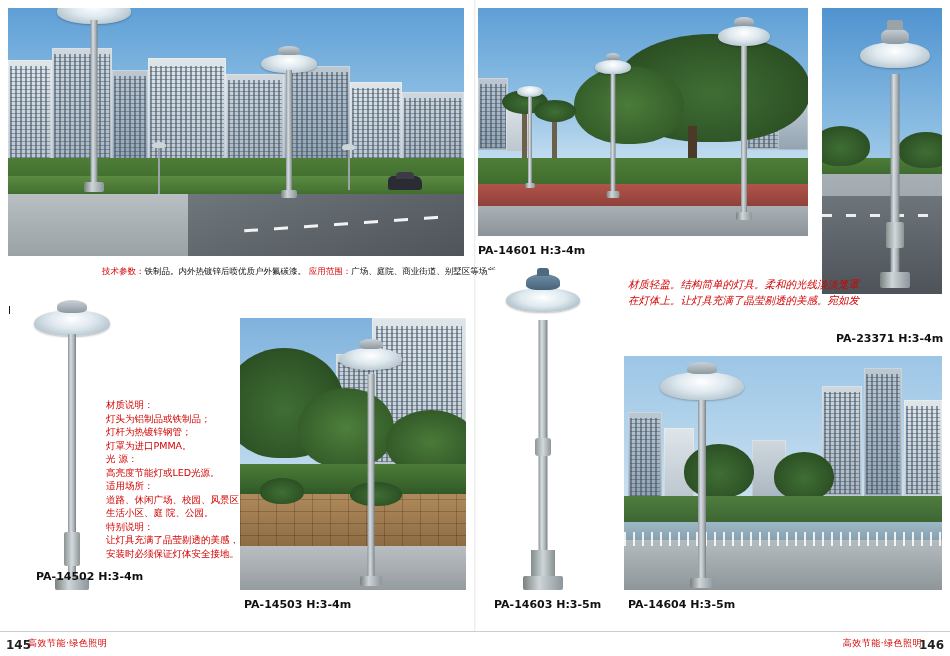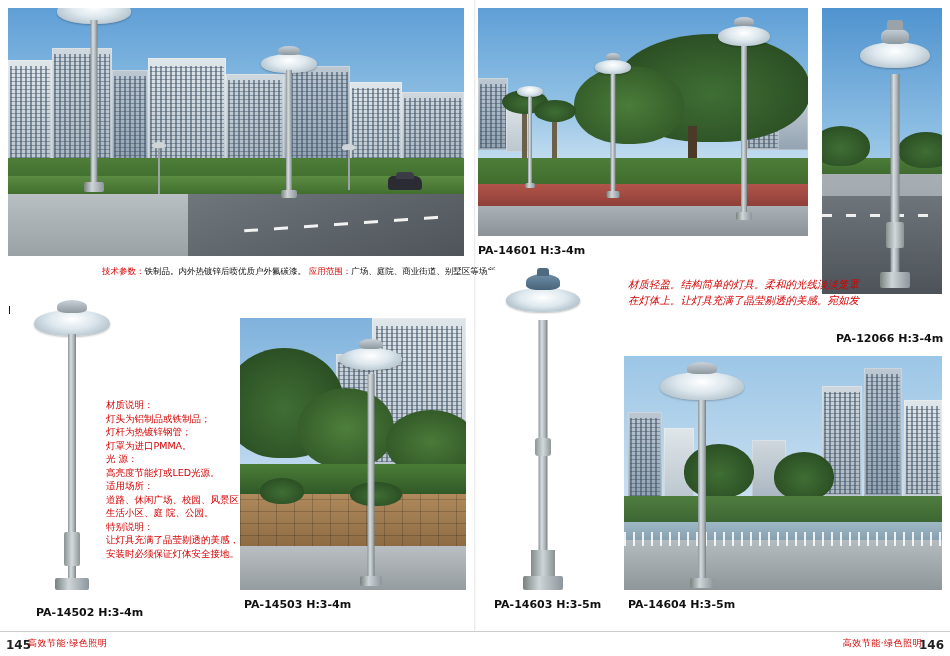--- a/index.html
+++ b/index.html
@@ -283,39 +283,39 @@
       <div class="cap2" style="top:8px; width:28px; height:16px;"></div>
       <div style="position:absolute; left:50%; transform:translateX(-50%); top:0px; width:16px; height:10px;
             background:#9aa3a8; border-radius:3px 3px 0 0;"></div>
       <div class="pole" style="width:9px; height:214px;"></div>
       <div class="base" style="width:30px; height:16px;"></div>
       <div style="position:absolute; left:50%; transform:translateX(-50%); bottom:40px; width:18px; height:26px;
             background:linear-gradient(90deg,#87908f,#d2d8db,#8b9492); border-radius:2px;"></div>
     </div>
   </div>
   <div class="cap" style="left:836px; top:332px;">
-    <span class="h">PA-12066 H:3-4m</span>
+    <span class="h">PA-23371 H:3-4m</span>
   </div>
 
   <div class="redtext" style="left:628px; top:276px;">
     <div class="desc-line">材质轻盈。结构简单的灯具。柔和的光线淡淡笼罩</div>
     <div class="desc-line">在灯体上。让灯具充满了晶莹剔透的美感。宛如发</div>
   </div>
 
   <div style="position:absolute; left:10px; top:296px; width:120px; height:294px; background:#fff;">
     <div class="lamp" style="left:16px; bottom:0px; width:92px; height:290px;">
       <div class="head" style="top:10px; width:76px; height:26px;"></div>
       <div class="cap2" style="top:0px; width:30px; height:13px;"></div>
       <div class="pole" style="width:8px; height:256px;"></div>
       <div class="base" style="width:34px; height:12px;"></div>
       <div style="position:absolute; left:50%; transform:translateX(-50%); bottom:24px; width:16px; height:34px;
             background:linear-gradient(90deg,#8a9391,#d4dadd,#8d9694); border-radius:2px;"></div>
     </div>
   </div>
-  <div class="cap" style="left:36px; top:606px;">
+  <div class="cap" style="left:36px; top:570px;">
     <span class="h">PA-14502 H:3-4m</span>
   </div>
 
   <div class="spec" style="left:106px; top:398px;">
     <div>材质说明：</div>
     <div>灯头为铝制品或铁制品；</div>
     <div>灯杆为热镀锌钢管；</div>
     <div>灯罩为进口PMMA。</div>
     <div>光 源：</div>
     <div>高亮度节能灯或LED光源。</div>

